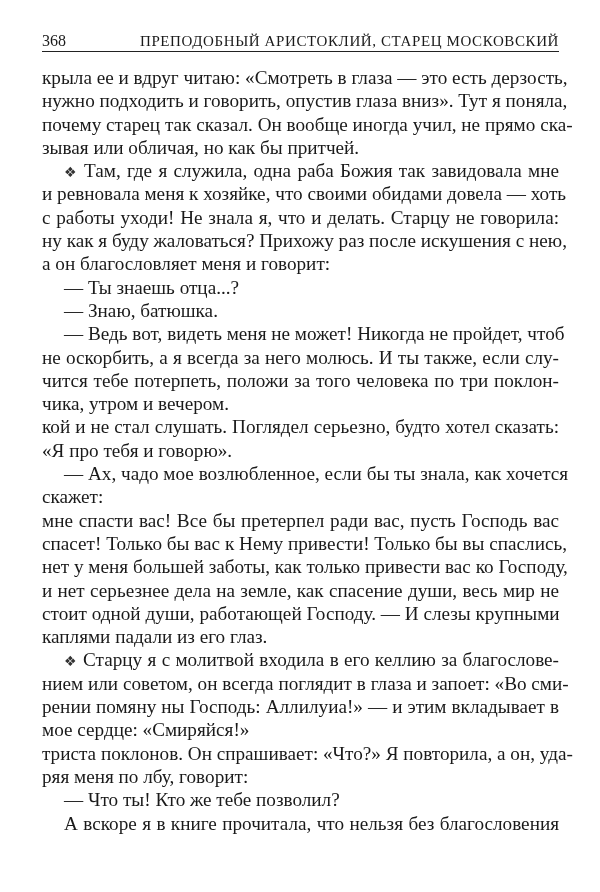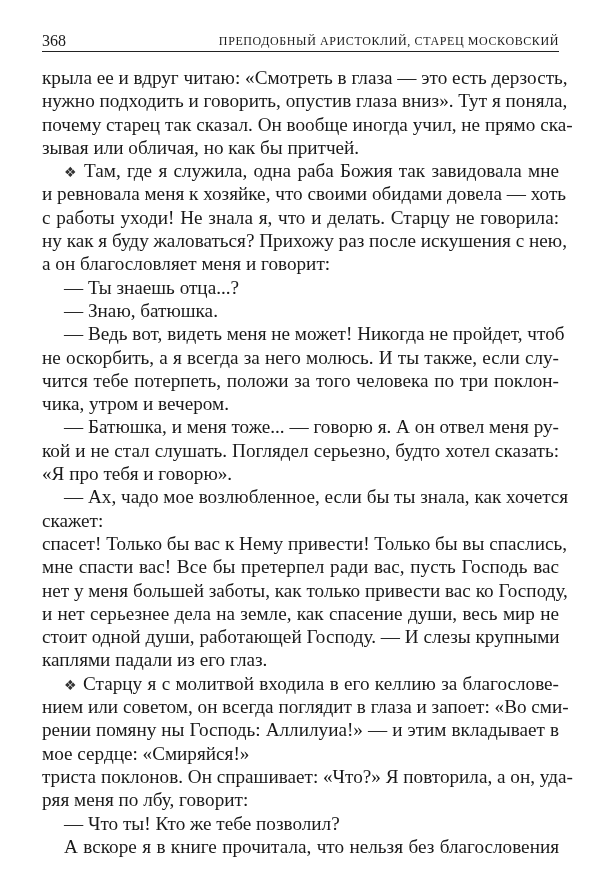--- a/index.html
+++ b/index.html
@@ -4,21 +4,21 @@
   <style>
     html, body { margin: 0; padding: 0; background: #ffffff; }
     body { width: 600px; height: 892px; overflow: hidden; position: relative; color: #1a1a1a; }
     .page { position: absolute; left: 42px; top: 0; width: 517px; }
     .running-head {
       position: absolute; top: 33px; left: 0; width: 517px; height: 18px;
       border-bottom: 1.2px solid #222;
       font-family: "Liberation Serif", serif; font-size: 14px; line-height: 16px;
     }
     .folio { position: absolute; left: 0; top: 0; font-size: 16px; }
-    .title { position: absolute; right: 0; top: 0; letter-spacing: 0.6px; font-size: 12px; }
+    .title { position: absolute; right: 0; top: 0; letter-spacing: 0.6px; font-size: 15px; }
     .body {
       position: absolute; top: 66px; left: 0; width: 517px;
       font-family: "Liberation Serif", serif; font-size: 19.2px; line-height: 23.3px;
       text-align: justify;
     }
     .line { display: block; white-space: nowrap; height: 23.3px; text-align-last: justify; text-align: justify; }
     .line.last { text-align-last: left; }
     .line.indent { padding-left: 22px; }
     .orn { font-family: "DejaVu Sans", sans-serif; font-size: 14px; margin-right: 6px; color: #333; }
   </style>
@@ -39,27 +39,26 @@
       <span class="line"><span>и ревновала меня к хозяйке, что своими обидами довела — хоть</span></span>
       <span class="line"><span>с работы уходи! Не знала я, что и делать. Старцу не говорила:</span></span>
       <span class="line"><span>ну как я буду жаловаться? Прихожу раз после искушения с нею,</span></span>
       <span class="line last"><span>а он благословляет меня и говорит:</span></span>
       <span class="line indent last"><span>— Ты знаешь отца...?</span></span>
       <span class="line indent last"><span>— Знаю, батюшка.</span></span>
       <span class="line indent"><span>— Ведь вот, видеть меня не может! Никогда не пройдет, чтоб</span></span>
       <span class="line"><span>не оскорбить, а я всегда за него молюсь. И ты также, если слу-</span></span>
       <span class="line"><span>чится тебе потерпеть, положи за того человека по три поклон-</span></span>
       <span class="line last"><span>чика, утром и вечером.</span></span>
-      <span class="line indent"><span>— Батюшка, и меня тоже... — говорю я. А он отвел меня ру-</span></span>
       <span class="line"><span>кой и не стал слушать. Поглядел серьезно, будто хотел сказать:</span></span>
       <span class="line last"><span>«Я про тебя и говорю».</span></span>
       <span class="line indent"><span>— Ах, чадо мое возлюбленное, если бы ты знала, как хочется</span></span>
       <span class="line last"><span>скажет:</span></span>
+      <span class="line"><span>мне спасти вас! Все бы претерпел ради вас, пусть Господь вас</span></span>
       <span class="line"><span>спасет! Только бы вас к Нему привести! Только бы вы спаслись,</span></span>
-      <span class="line"><span>мне спасти вас! Все бы претерпел ради вас, пусть Господь вас</span></span>
       <span class="line"><span>нет у меня большей заботы, как только привести вас ко Господу,</span></span>
       <span class="line"><span>и нет серьезнее дела на земле, как спасение души, весь мир не</span></span>
       <span class="line"><span>стоит одной души, работающей Господу. — И слезы крупными</span></span>
       <span class="line last"><span>каплями падали из его глаз.</span></span>
       <span class="line indent"><span class="orn">❖</span><span>Старцу я с молитвой входила в его келлию за благослове-</span></span>
       <span class="line"><span>нием или советом, он всегда поглядит в глаза и запоет: «Во сми-</span></span>
       <span class="line"><span>рении помяну ны Господь: Аллилуиа!» — и этим вкладывает в</span></span>
       <span class="line last"><span>мое сердце: «Смиряйся!»</span></span>
       <span class="line"><span>триста поклонов. Он спрашивает: «Что?» Я повторила, а он, уда-</span></span>
       <span class="line last"><span>ряя меня по лбу, говорит:</span></span>

